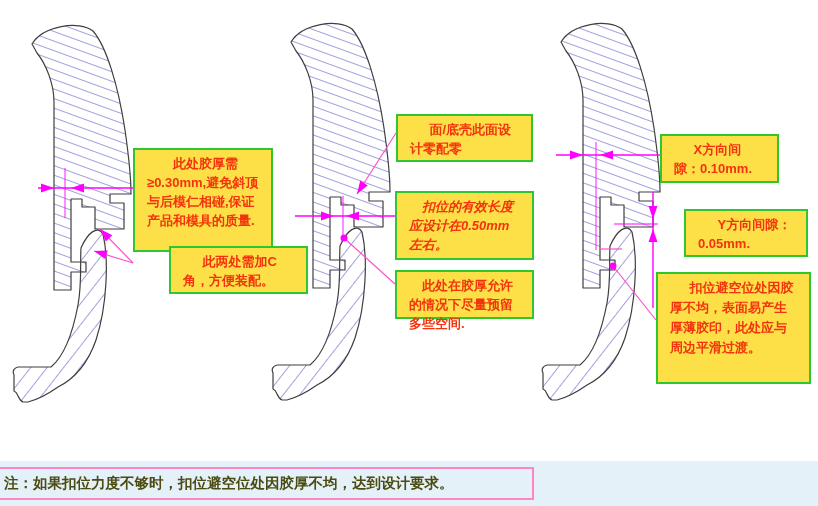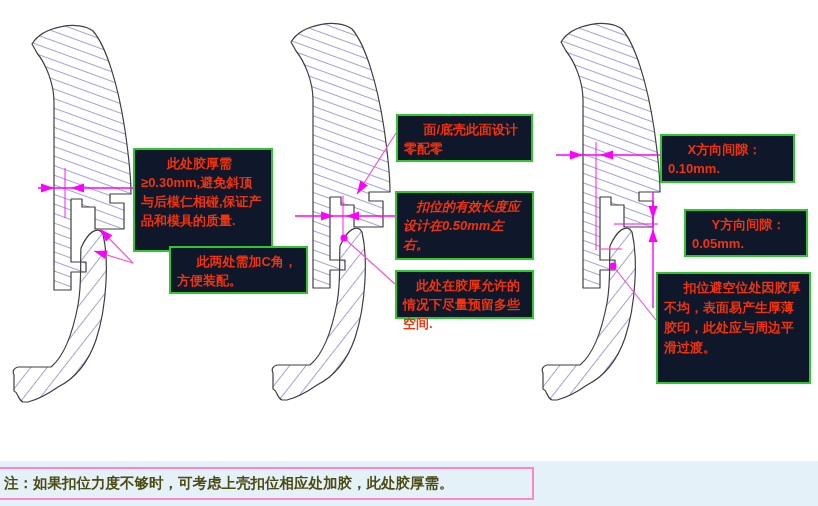--- a/index.html
+++ b/index.html
@@ -3,31 +3,31 @@
 <meta charset="utf-8">
 <style>
   html,body{margin:0;padding:0;background:#ffffff;}
   #stage{
     position:relative;width:818px;height:506px;overflow:hidden;
     font-family:"Liberation Sans","DejaVu Sans",sans-serif;background:#ffffff;
   }
   #drawing{position:absolute;left:0;top:0;z-index:1;}
   .anno{
     position:absolute;z-index:2;box-sizing:border-box;
-    border:2px solid #2fc62f;background:#0f172a;
+    border:2px solid #2fc62f;background:#fde047;
     color:#f2330d;font-weight:bold;font-size:13px;line-height:19px;
-    padding:4px 6px;letter-spacing:0px;
+    padding:4px 12px;letter-spacing:0px;
   }
   .ti1{text-indent:1em}.ti15{text-indent:1.5em}.ti2{text-indent:2em}
   .box1{left:133px;top:148px;width:140px;height:104px;}
   .box2{left:133px;top:246px;width:139px;height:48px;margin-left:36px;}
   .box3{left:396px;top:114px;width:137px;height:48px;}
   .box4{left:395px;top:191px;width:139px;height:69px;font-style:italic;}
   .box5{left:395px;top:270px;width:139px;height:49px;}
-  .box6{left:660px;top:134px;width:135px;height:49px;}
+  .box6{left:660px;top:134px;width:119px;height:49px;}
   .box7{left:664px;top:209px;width:124px;height:48px;margin-left:20px;}
   .box8{left:656px;top:272px;width:155px;height:112px;line-height:20px;}
   .footer{
     position:absolute;left:0;top:461px;width:818px;height:45px;
     background:#e5f1f9;z-index:0;
   }
   .note{
     position:absolute;left:-3px;top:467px;z-index:2;box-sizing:border-box;
     width:537px;height:33px;border:2px solid #ff85c5;
     color:#4b4b12;font-weight:bold;font-size:14.5px;line-height:29px;
@@ -104,15 +104,15 @@
 
 <div class="anno box1 ti2"><span>此处胶厚需≥0.30mm,避免斜顶与后模仁相碰,保证产品和模具的质量.</span></div>
 <div class="anno box2 ti15"><span>此两处需加C角，方便装配。</span></div>
 <div class="anno box3 ti15"><span>面/底壳此面设计零配零</span></div>
 <div class="anno box4 ti1"><span>扣位的有效长度应设计在0.50mm左右。</span></div>
 <div class="anno box5 ti1"><span>此处在胶厚允许的情况下尽量预留多些空间.</span></div>
 <div class="anno box6 ti15"><span>X方向间隙：0.10mm.</span></div>
 <div class="anno box7 ti15"><span>Y方向间隙：0.05mm.</span></div>
 <div class="anno box8 ti15"><span>扣位避空位处因胶厚不均，表面易产生厚薄胶印，此处应与周边平滑过渡。</span></div>
 
-<div class="note"><span>注：如果扣位力度不够时，可考虑上壳扣位相应处加胶，此处胶厚需。</span></div>
+<div class="note"><span>注：如果扣位力度不够时，扣位避空位处因胶厚不均，达到设计要求。</span></div>
 
 </div>
 
 </body></html>

